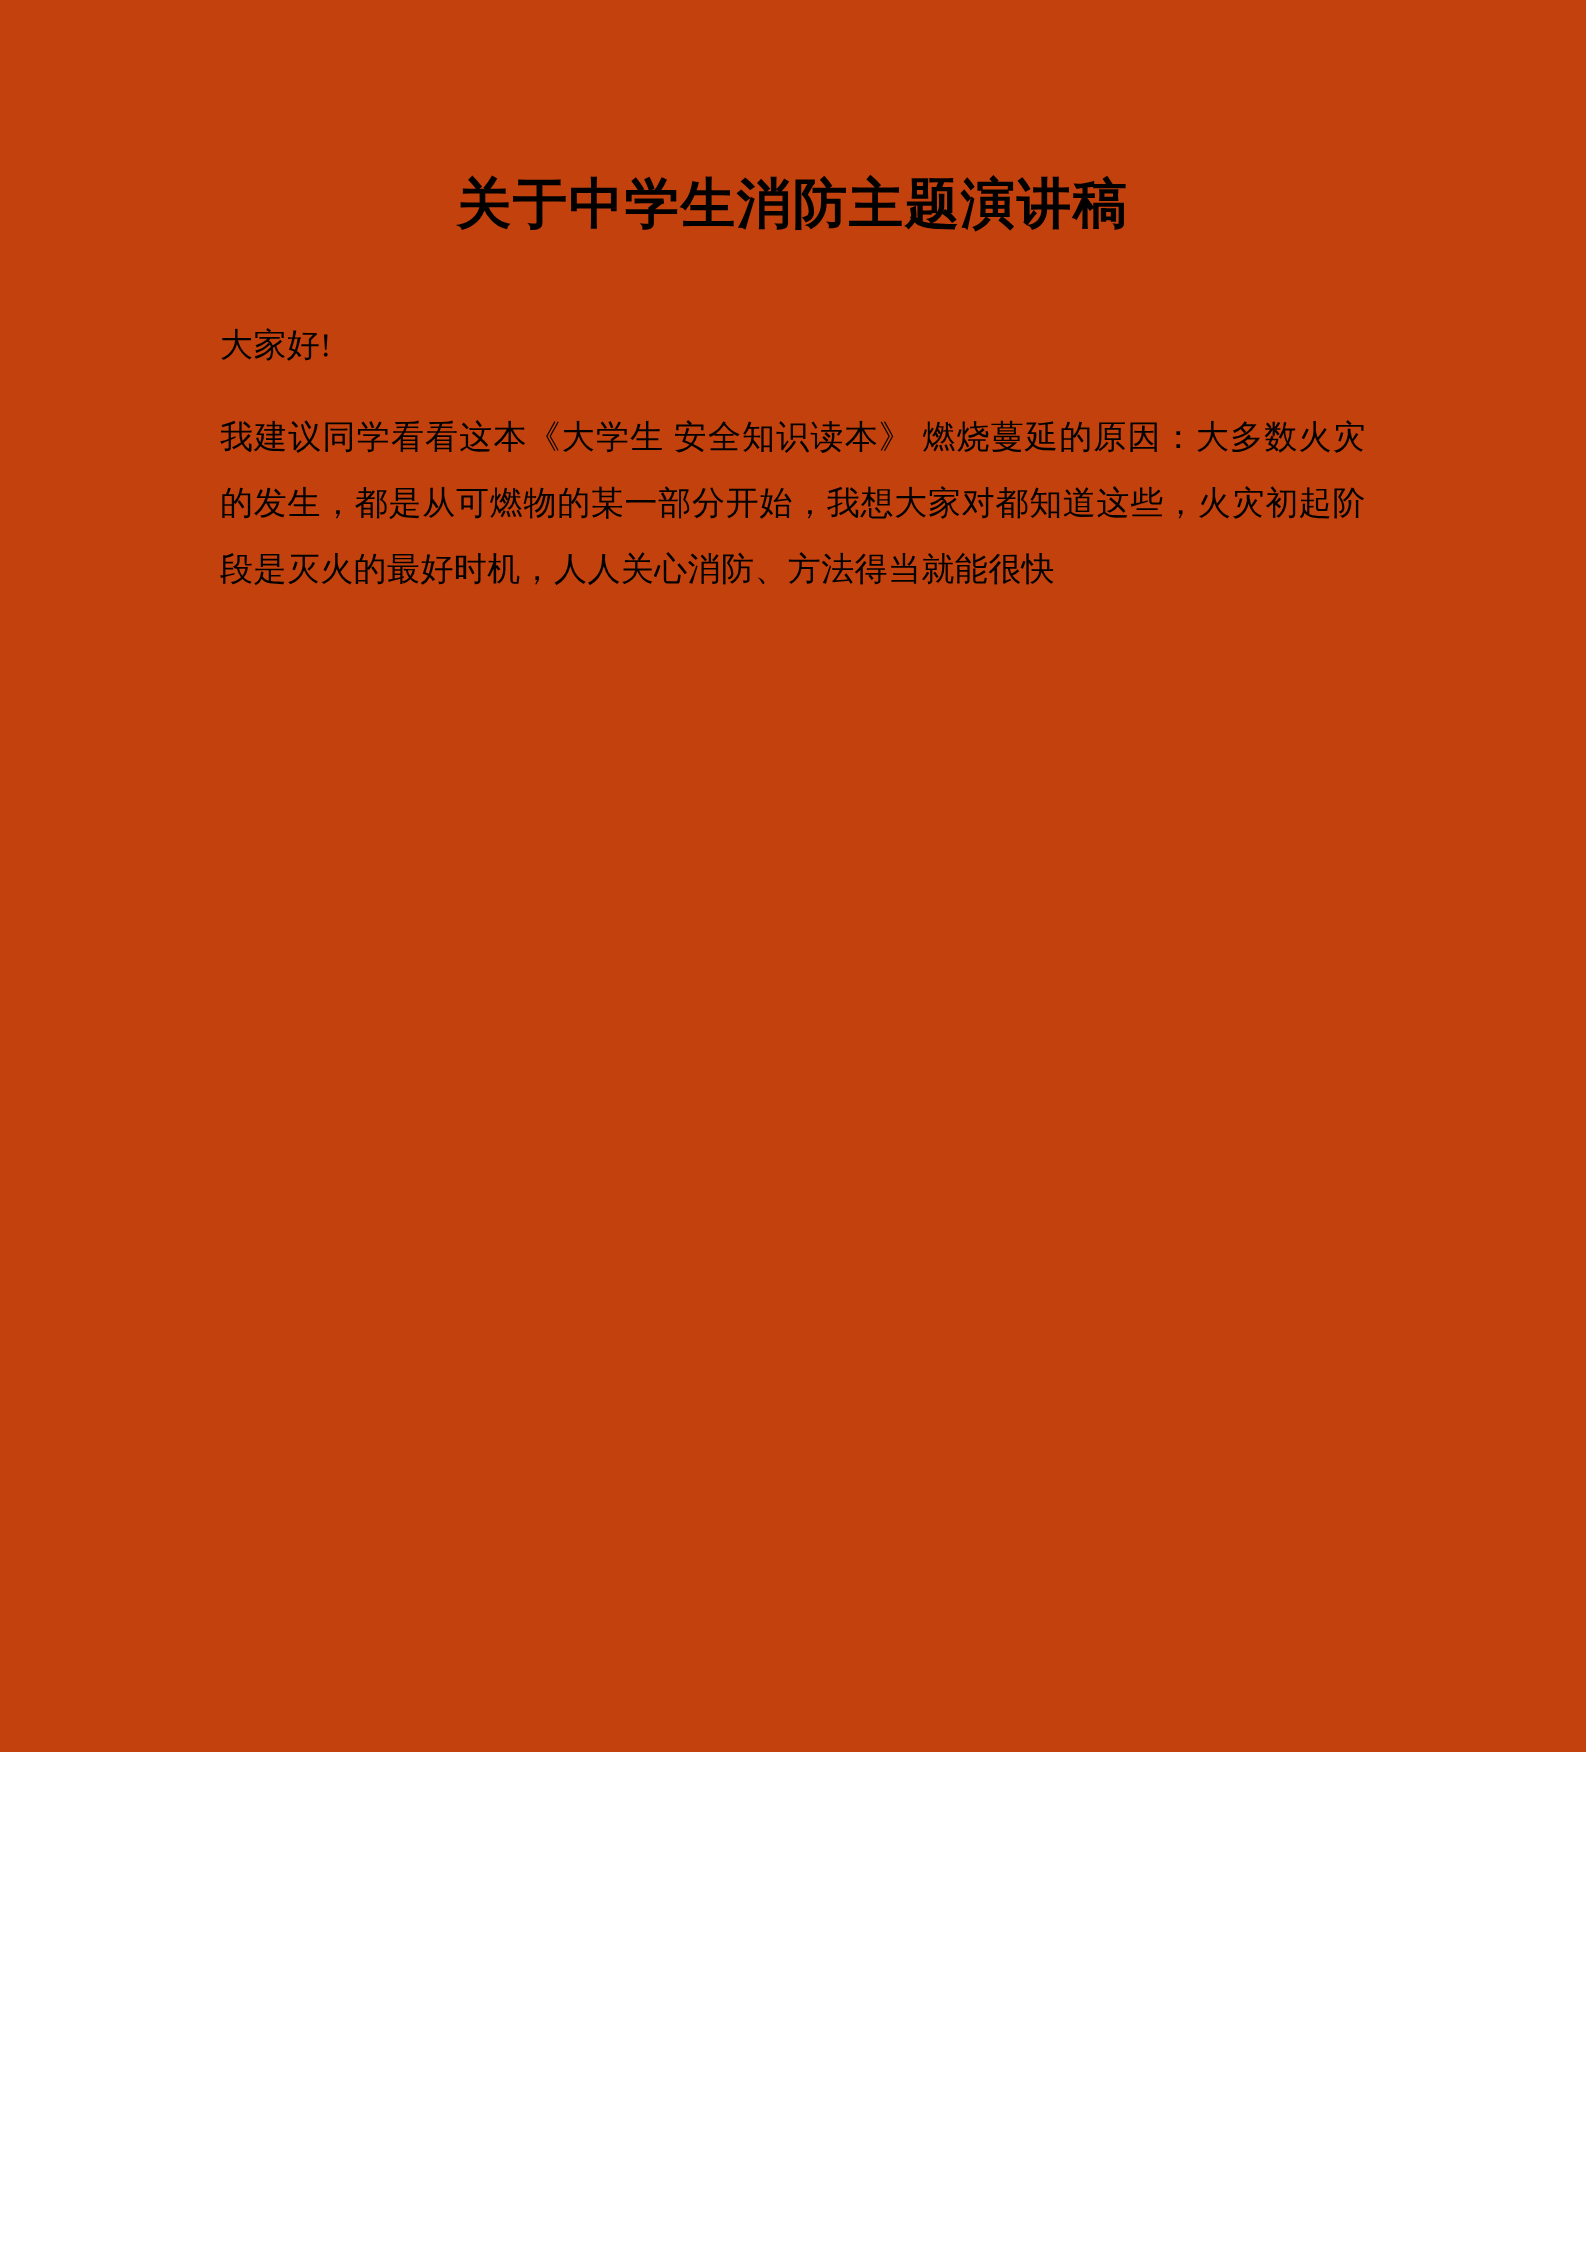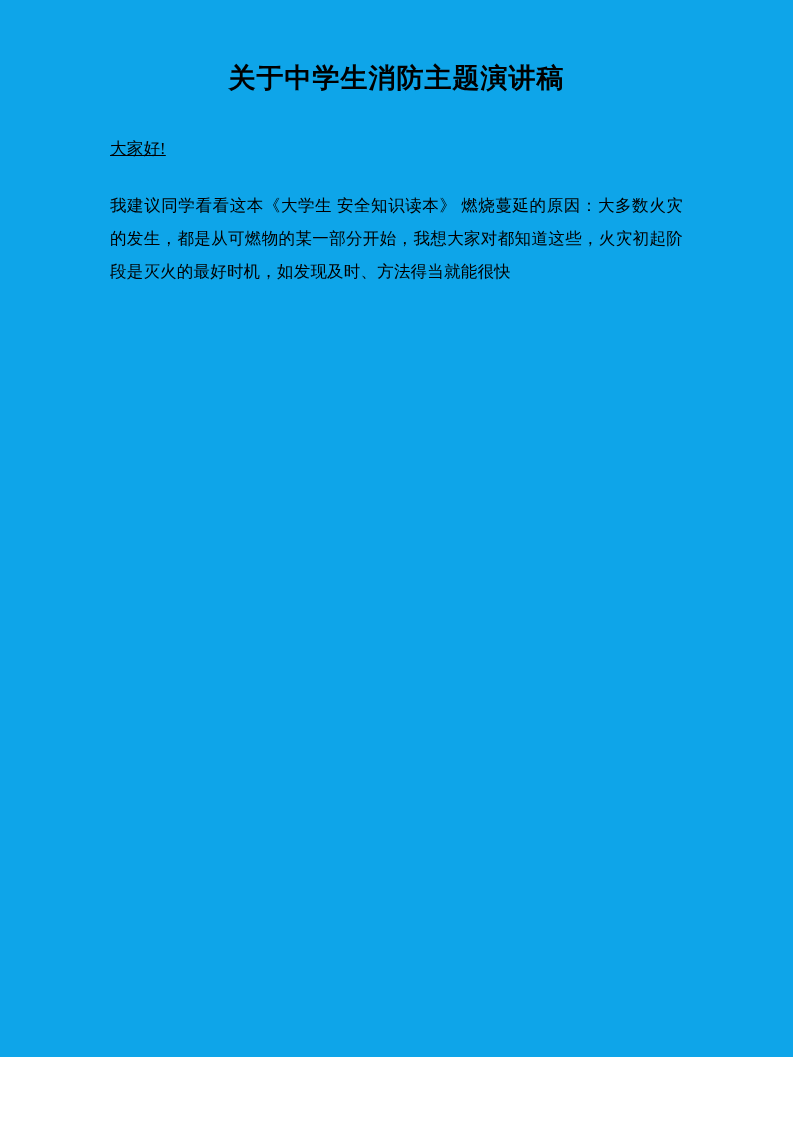--- a/index.html
+++ b/index.html
@@ -10,48 +10,47 @@
   body {
     width: 793px;
     height: 1122px;
     font-family: "Liberation Serif", "DejaVu Serif", serif;
     color: #000000;
     overflow: hidden;
   }
   .page {
     position: relative;
     width: 793px;
-    height: 1057px;
+    height: 876px;
     box-sizing: border-box;
-    padding: 60px 110px 40px 110px;
-    background: #0ea5e9;
+    padding: 84px 110px 40px 110px;
+    background: #c2410c;
   }
   .doc-title {
     font-size: 27px;
     font-weight: bold;
     text-align: center;
     letter-spacing: 1px;
     line-height: 1.4;
     margin: 0 0 34px 0;
     font-family: "Liberation Serif", "DejaVu Serif", serif;
   }
   .para {
     font-size: 16.5px;
     line-height: 2.0;
     text-align: justify;
     text-justify: inter-ideograph;
     margin: 0 0 13px 0;
     letter-spacing: 0.2px;
     word-break: break-all;
   }
   .para.short {
-    margin-bottom: 24px;
-    text-decoration: underline;
+    margin-bottom: 13px;
   }
 </style>
 </head>
 <body>
 
 <div class="page">
   <h1 class="doc-title">关于中学生消防主题演讲稿</h1>
   <p class="para short">大家好!</p>
-  <p class="para">我建议同学看看这本《大学生 安全知识读本》 燃烧蔓延的原因：大多数火灾的发生，都是从可燃物的某一部分开始，我想大家对都知道这些，火灾初起阶段是灭火的最好时机，如发现及时、方法得当就能很快</p>
+  <p class="para">我建议同学看看这本《大学生 安全知识读本》 燃烧蔓延的原因：大多数火灾的发生，都是从可燃物的某一部分开始，我想大家对都知道这些，火灾初起阶段是灭火的最好时机，人人关心消防、方法得当就能很快</p>
 </div>
 
 </body></html>

